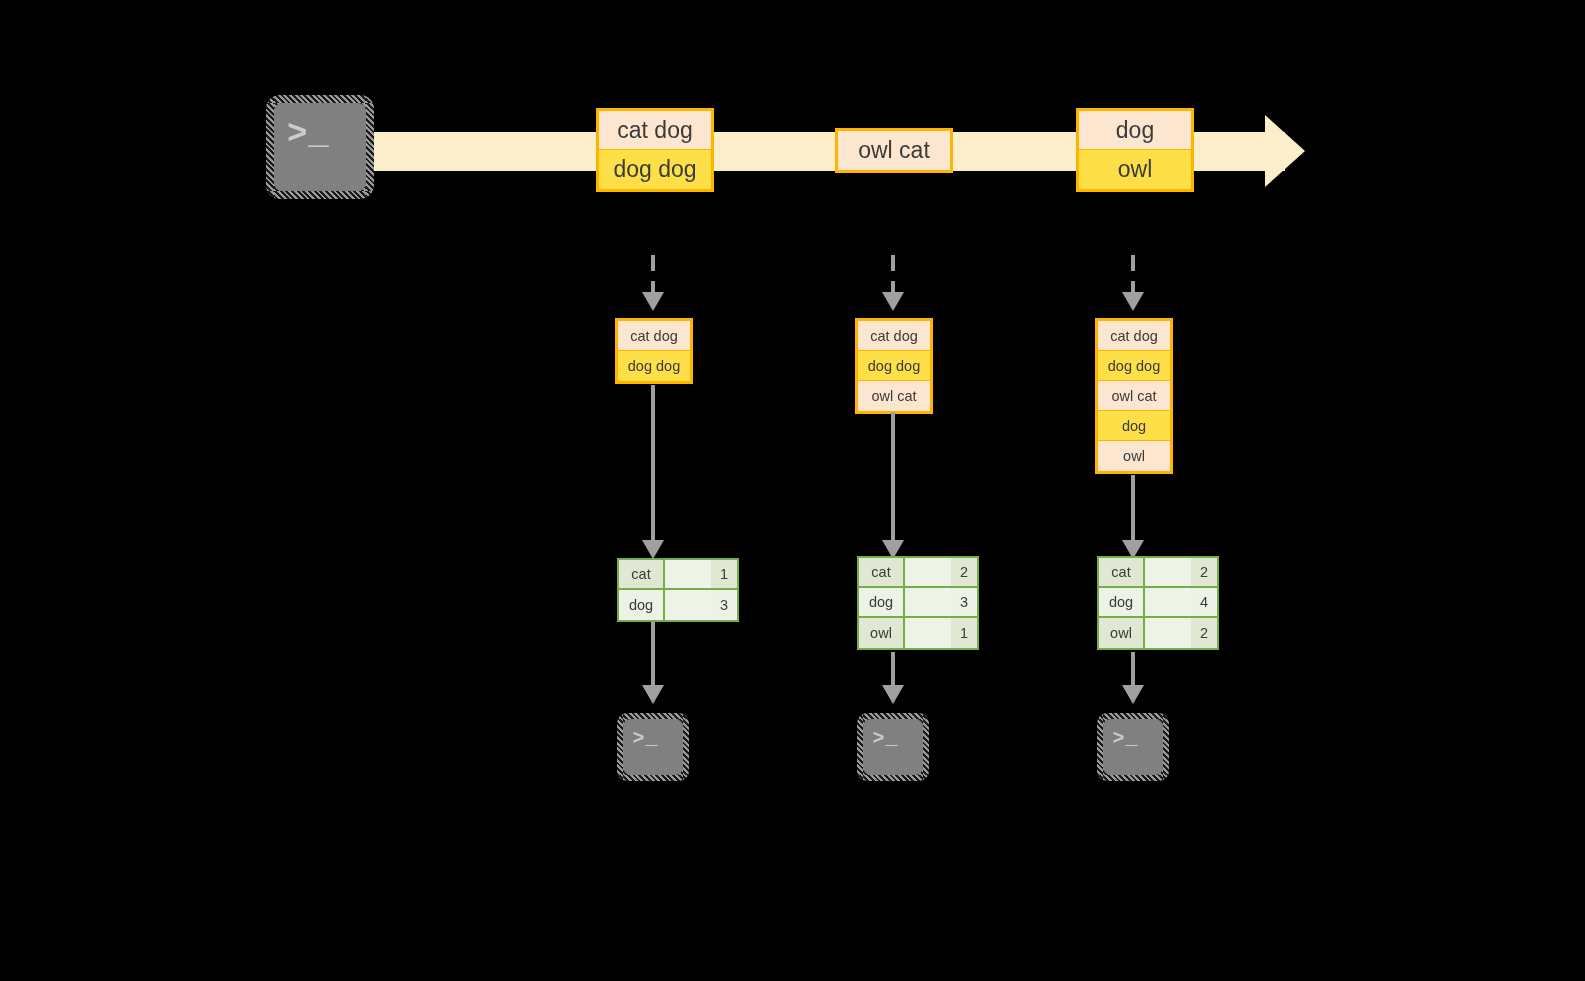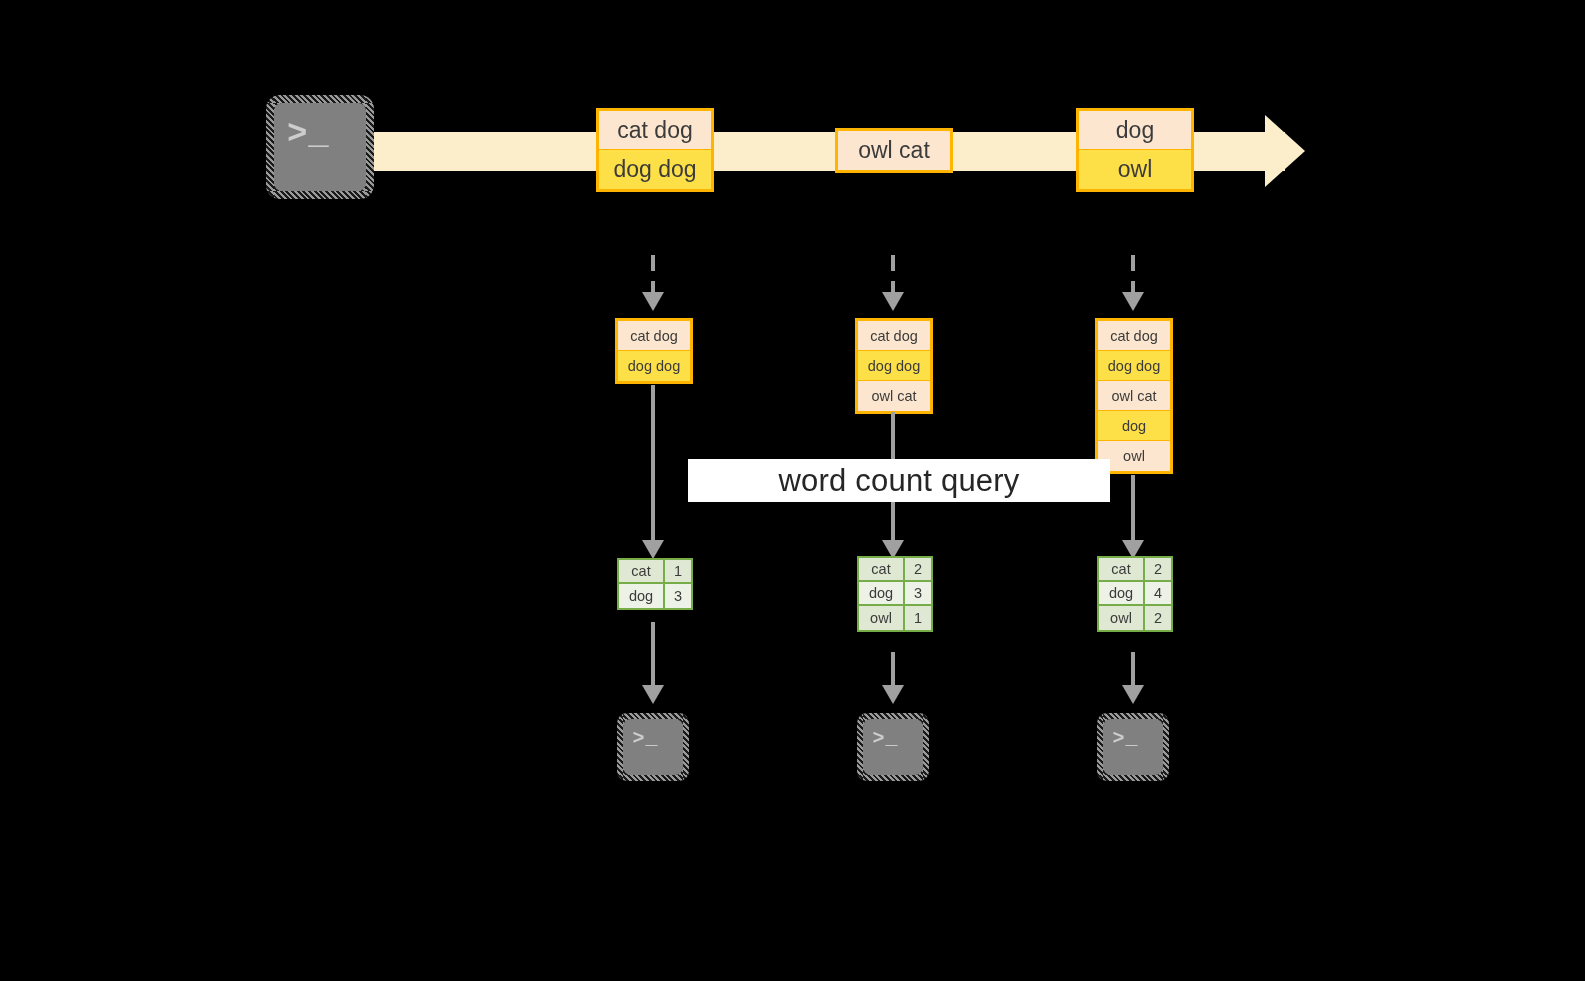--- a/index.html
+++ b/index.html
@@ -92,22 +92,23 @@
   
   .greentable {
     position: absolute;
     border: 2.5px solid #77ad48;
     background: #eef3e8;
     display: flex;
     flex-direction: column;
   }
   .greenrow {
     display: flex;
-    height: 24px;
+    height: 30px;
     border-bottom: 2px solid #77ad48;
+    gap: 46px;
   }
   .greenrow:last-child { border-bottom: none; }
   .gcell {
     display: flex;
     align-items: center;
     justify-content: center;
     color: #3b3b3b;
     font-size: 14.5px;
     background: #dfe8d3;
   }
@@ -202,23 +203,20 @@
     <div class="logrow alt">dog dog</div>
     <div class="logrow">owl cat</div>
     <div class="logrow alt">dog</div>
     <div class="logrow">owl</div>
   </div>
 
   <div class="gline" style="left:651px; top:385px; height:165px;"></div>
   <div class="gline" style="left:891px; top:412px; height:138px;"></div>
   <div class="gline" style="left:1131px; top:475px; height:75px;"></div>
 
-  <div class="query-band" style="left:688px; top:459px; width:422px; height:43px;">
-    <div class="query-label">word count query</div>
-  </div>
 
   <div class="ghead" style="left:642px; top:540px;"></div>
   <div class="ghead" style="left:882px; top:540px;"></div>
   <div class="ghead" style="left:1122px; top:540px;"></div>
 
   <div class="greentable" style="left:617px; top:558px;">
     <div class="greenrow">
       <div class="gcell word">cat</div>
       <div class="gcell count">1</div>
     </div>

